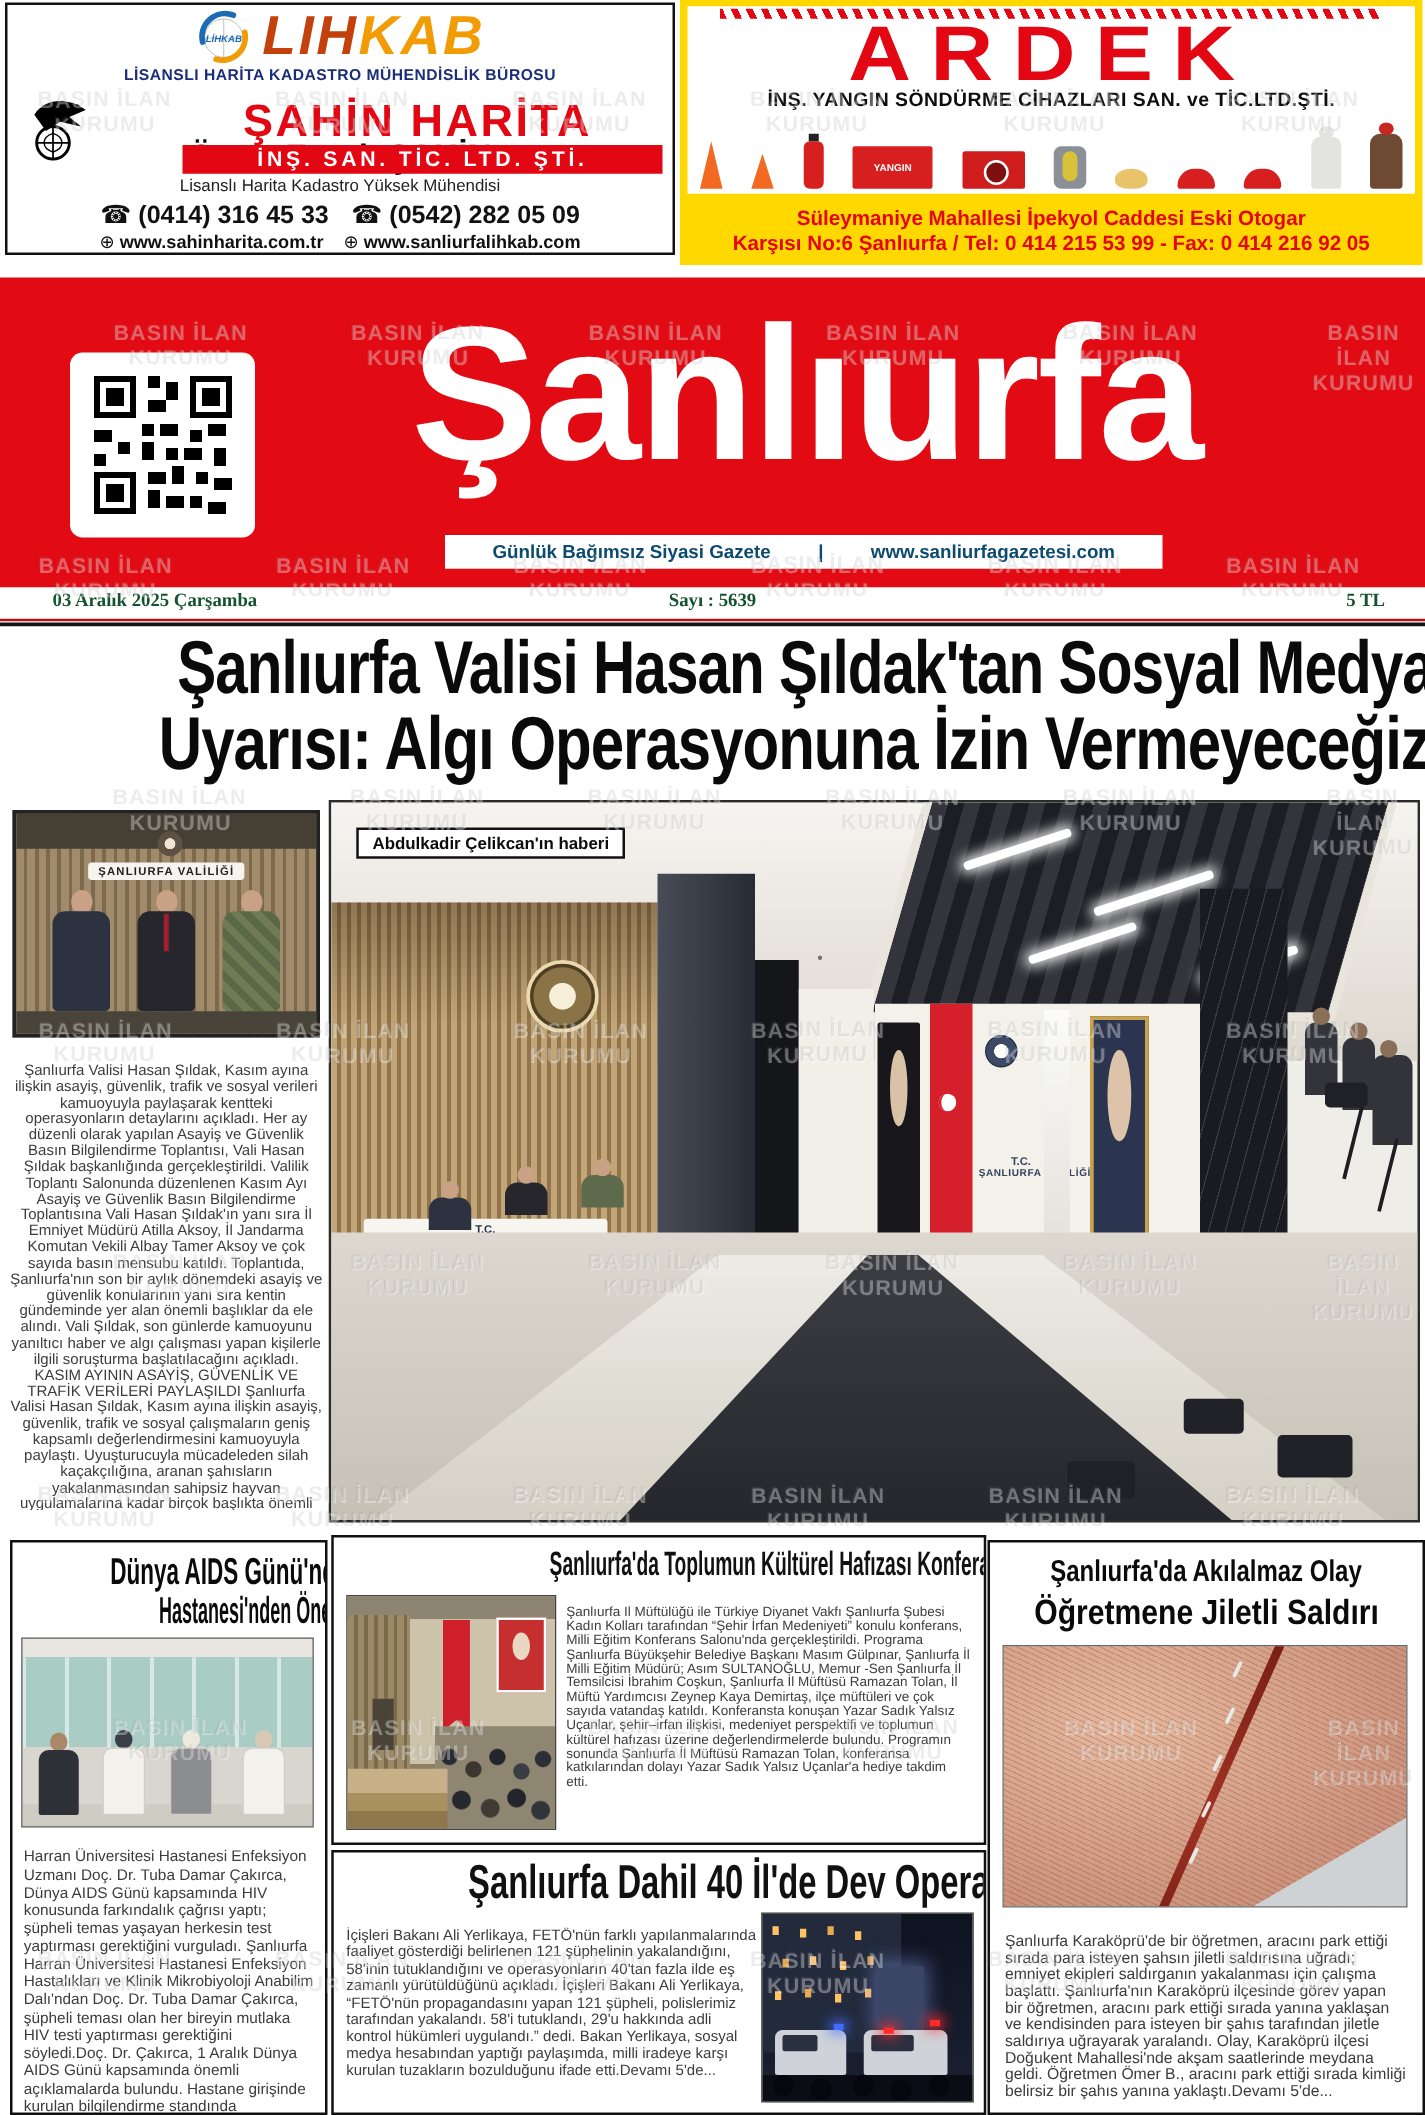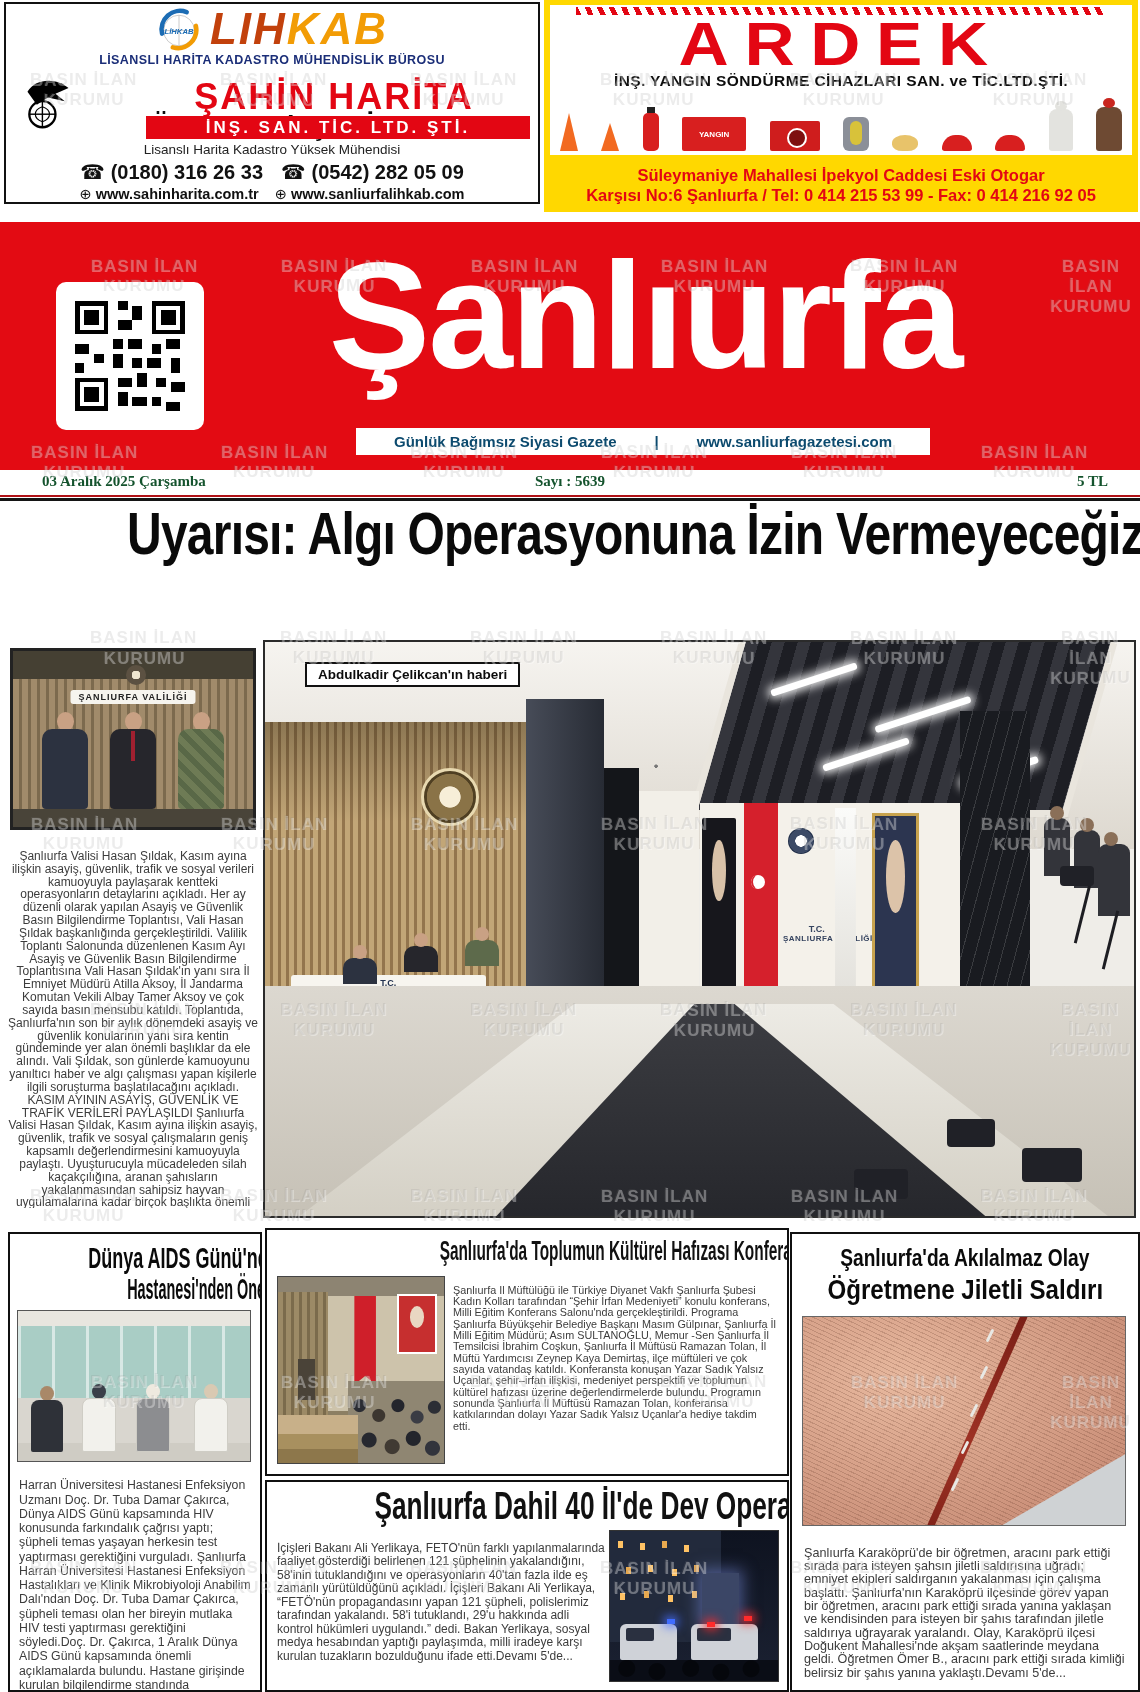--- a/index.html
+++ b/index.html
@@ -140,21 +140,21 @@
   .tripod{position:absolute;width:3px;height:60px;background:#1d1d22;transform:rotate(14deg);}
   .camrig{position:absolute;width:34px;height:20px;background:#202127;border-radius:4px;}
   .mp-floor{position:absolute;left:0;right:0;bottom:0;height:40%;background:linear-gradient(#dcd8d0,#c6c1b6);}
   .mp-table{position:absolute;left:4%;right:3%;bottom:0;height:37%;
             clip-path:polygon(0 100%,34% 0,66% 0,100% 100%);background:linear-gradient(#edebe5,#d4d0c5);}
   .mp-runner{position:absolute;left:16%;right:8%;bottom:0;height:37%;
              clip-path:polygon(14% 100%,44% 0,50% 0,88% 100%);background:linear-gradient(#3c3d42,#26272c);}
   .sitter{position:absolute;width:34px;height:26px;border-radius:10px 10px 0 0;}
   .sitter:before{content:"";position:absolute;left:10px;top:-13px;width:14px;height:14px;border-radius:50%;background:#c9a184;}
   .mp-caption{position:absolute;left:20px;top:20px;background:#fff;border:2px solid #111;
-              padding:3px 11px;font:700 13.5px "Liberation Sans",sans-serif;color:#0c0c0c;white-space:nowrap;margin-left:20px;}
+              padding:3px 11px;font:700 13.5px "Liberation Sans",sans-serif;color:#0c0c0c;white-space:nowrap;}
   
   .box{border:2px solid #101010;background:#fff;overflow:hidden;}
   .box-aids{left:8px;top:1232px;width:250px;height:456px;}
   .sub-hl{font:900 30px "Liberation Sans",sans-serif;color:#0a0a0a;line-height:31px;margin-top:8px;}
   .aph{position:absolute;left:7px;top:76px;width:232px;height:150px;border:1px solid #555;
        background:linear-gradient(#e8e6df 0 10%,#a9cdc5 10% 58%,#d9d6cf 58% 88%,#cfccc4 88%);overflow:hidden;}
   .aph-mull{position:absolute;left:0;right:0;top:10%;height:48%;
             background:repeating-linear-gradient(90deg,rgba(255,255,255,.55) 0 3px,transparent 3px 34px);}
   .pfig{position:absolute;bottom:6%;width:34px;}
   .pfig .head{display:block;width:14px;height:15px;border-radius:50%;margin:0 auto;background:#c9a184;}
@@ -247,21 +247,21 @@
         <circle cx="44" cy="12" r="3" fill="#000"></circle>
       </svg>
       <div class="sahin">ŞAHİN HARİTA</div>
       <div class="sahin-bar">
           <span>İNŞ. SAN. TİC. LTD. ŞTİ.</span>
         </div>
     </div>
     <div class="lk-person">Ömer Faruk ŞAHİN</div>
     <div class="lk-ptitle">Lisanslı Harita Kadastro Yüksek Mühendisi</div>
     <div class="lk-phones">
-      <span><span class="ic">☎</span> <span>(0180) 316 26 33</span></span>
+      <span><span class="ic">☎</span> <span>(0414) 316 45 33</span></span>
       <span><span class="ic">☎</span> <span>(0542) 282 05 09</span></span>
     </div>
     <div class="lk-webs">
       <span><span class="ic">⊕</span> <span>www.sahinharita.com.tr</span></span>
       <span><span class="ic">⊕</span> <span>www.sanliurfalihkab.com</span></span>
     </div>
   </div>
 
   <div class="abs ad-ardek">
     <div class="ar-white">
@@ -337,20 +337,21 @@
 
   <div class="abs dateline">
     <span class="d" style="left:42px;">03 Aralık 2025 Çarşamba</span>
     <span class="d" style="left:0;right:0;text-align:center;">Sayı : 5639</span>
     <span class="d" style="right:32px;">5 TL</span>
   </div>
   <div class="abs rule-red"></div>
   <div class="abs rule-blk"></div>
 
   <div class="abs lead-hl">
+    <div class="hl"><span class="in" style="--sx:.78">Şanlıurfa Valisi Hasan Şıldak'tan Sosyal Medya</span></div>
     <div class="hl"><span class="in" style="--sx:.80">Uyarısı: Algı Operasyonuna İzin Vermeyeceğiz</span></div>
   </div>
 
   <div class="abs ph-frame photo-officials">
     <div class="of-wall"></div>
     <div class="of-top"></div>
     <div class="of-emblem"></div>
     <div class="of-sign">ŞANLIURFA VALİLİĞİ</div>
     <div class="fig police" style="left:28px;">
         <i class="head"></i>

